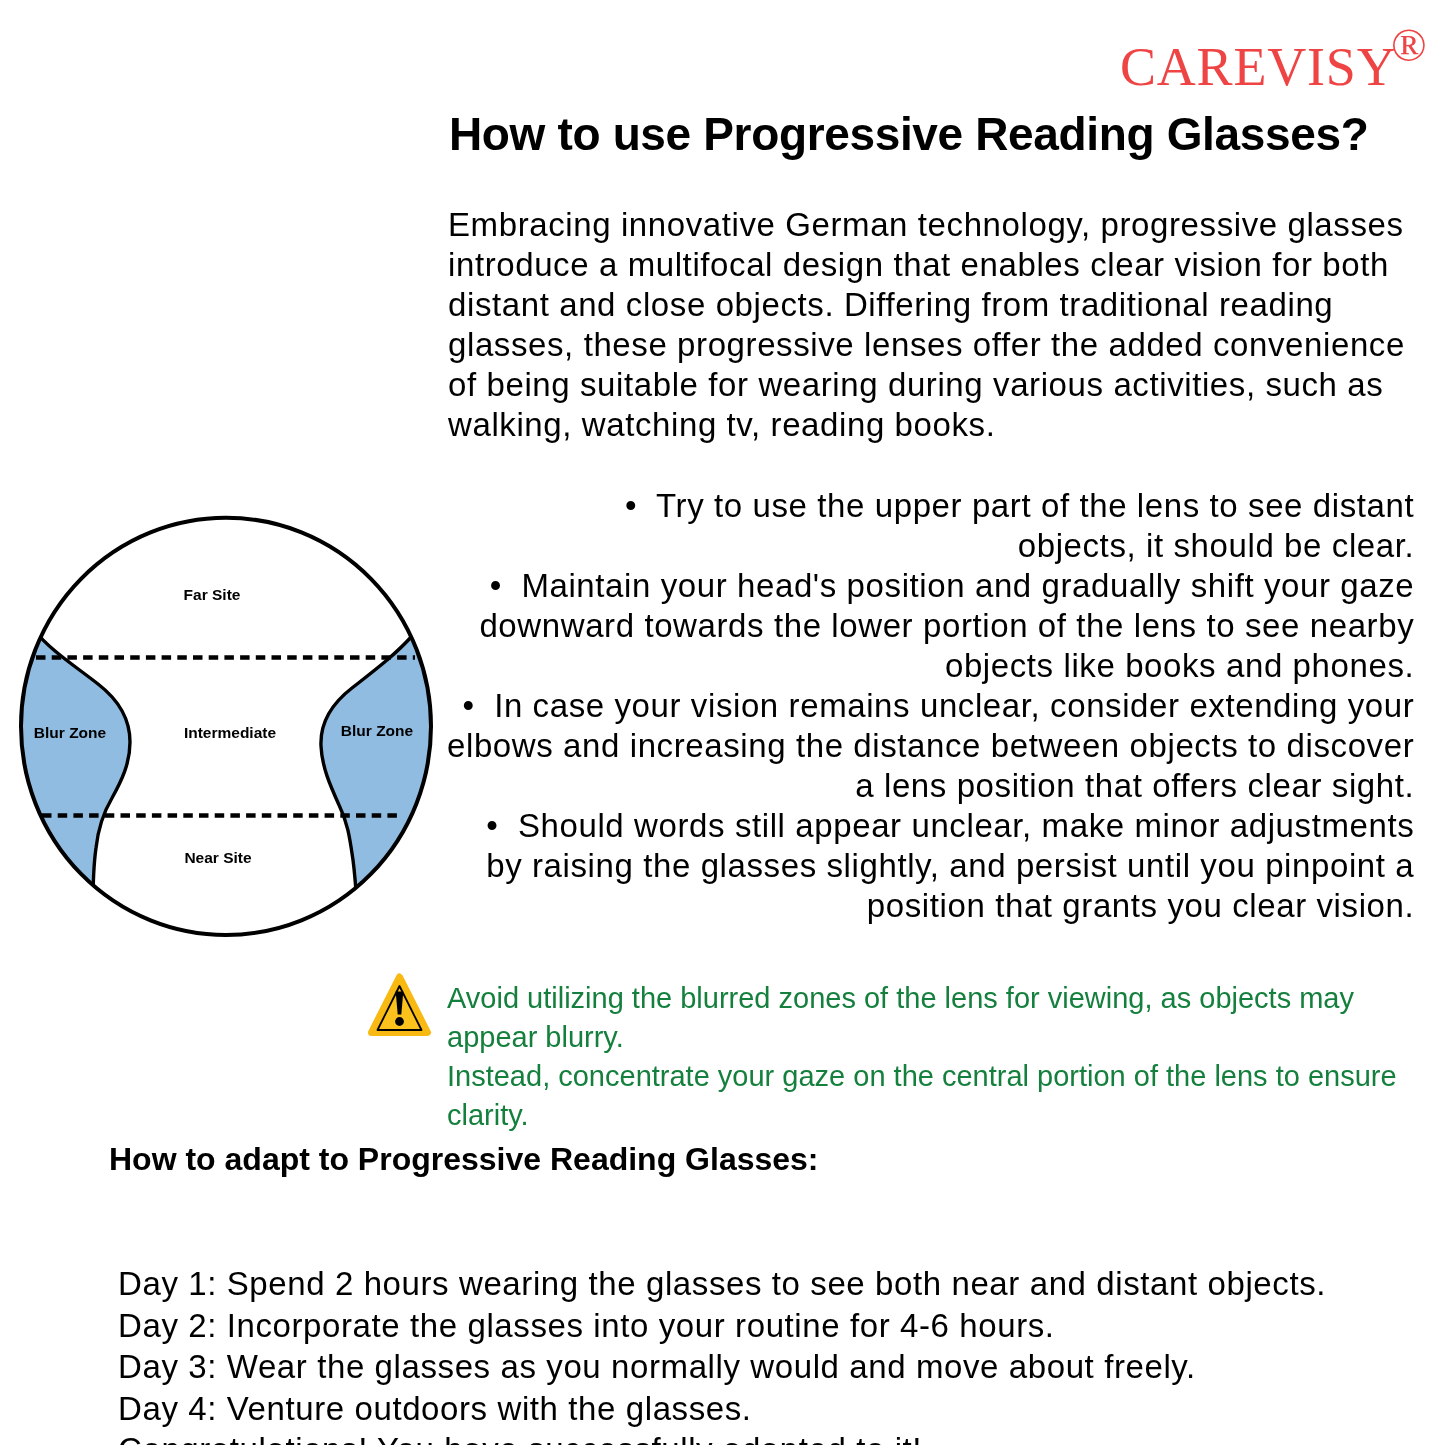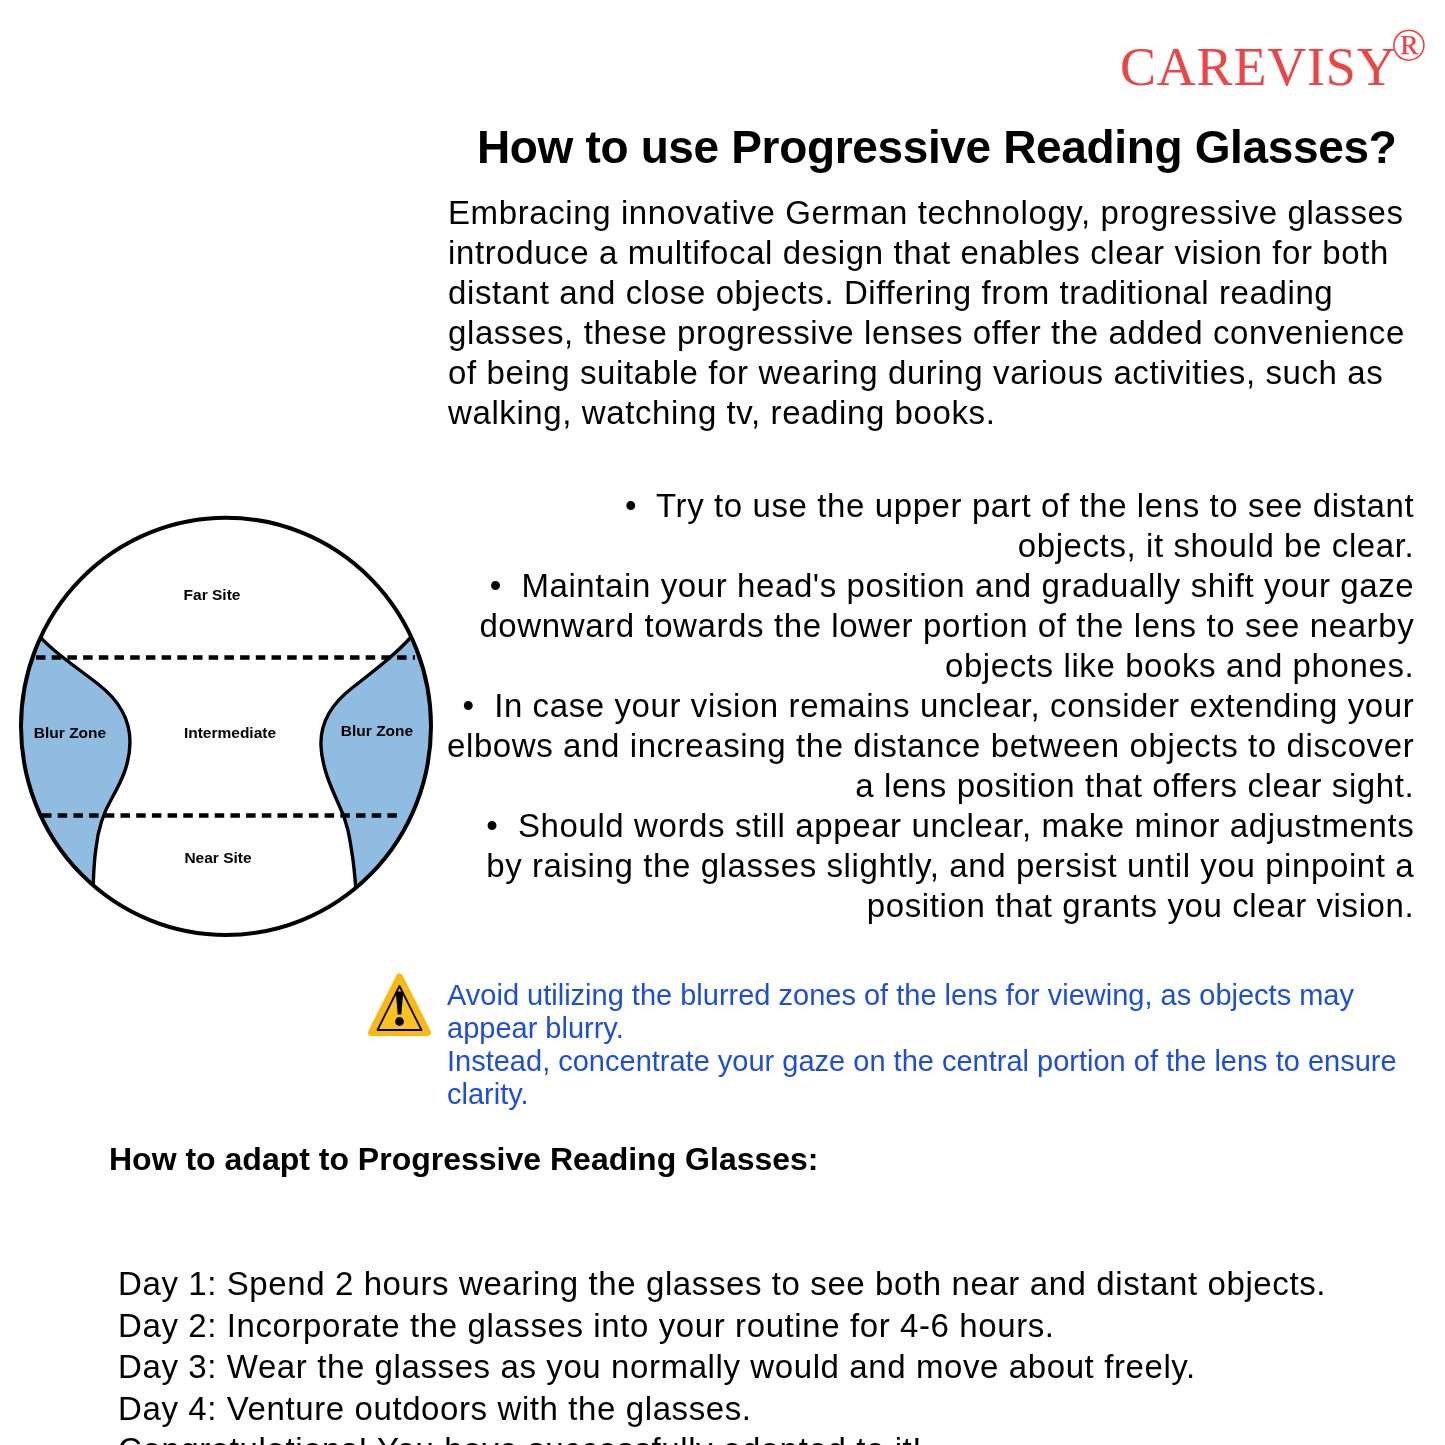--- a/index.html
+++ b/index.html
@@ -2,24 +2,24 @@
 <html><head>
 <meta charset="utf-8">
 <style>
   html,body{margin:0;padding:0;}
   body{width:1445px;height:1445px;position:relative;background:#ffffff;
        font-family:"Liberation Sans",sans-serif;color:#000;}
   .abs{position:absolute;white-space:nowrap;}
   #logo{top:37px;left:1108px;font-family:"Liberation Serif",serif;
         color:#ef4444;font-size:54px;line-height:60px;letter-spacing:0.8px;margin-left:12px;}
   #logo .reg{font-size:47px;position:absolute;top:-22.5px;left:271px;letter-spacing:0;}
-  #h1{top:122px;left:449px;font-size:46px;font-weight:bold;line-height:50px;letter-spacing:-0.35px;margin-left:28px;}
-  #para{top:193px;left:448px;font-size:33px;line-height:40px;letter-spacing:0.6px;}
+  #h1{top:109px;left:449px;font-size:46px;font-weight:bold;line-height:50px;letter-spacing:-0.35px;}
+  #para{top:205px;left:448px;font-size:33px;line-height:40px;letter-spacing:0.6px;}
   #bullets{top:486px;left:447px;font-size:33px;line-height:40px;letter-spacing:0.6px;text-align:right;}
-  #redtext{top:978.7px;left:447px;font-size:29px;line-height:33px;color:#1d4ed8;}
+  #redtext{top:978.7px;left:447px;font-size:29px;line-height:39px;color:#15803d;}
   #subhead{top:1141.4px;left:109px;font-size:32px;font-weight:bold;line-height:37px;}
   #days{top:1263px;left:118px;font-size:33px;line-height:41.6px;letter-spacing:0.6px;}
 </style>
 </head>
 <body>
 
 <div class="abs" id="logo">CAREVISY<span class="reg">®</span></div>
 
 <div class="abs" id="h1">How to use Progressive Reading Glasses?</div>
 

